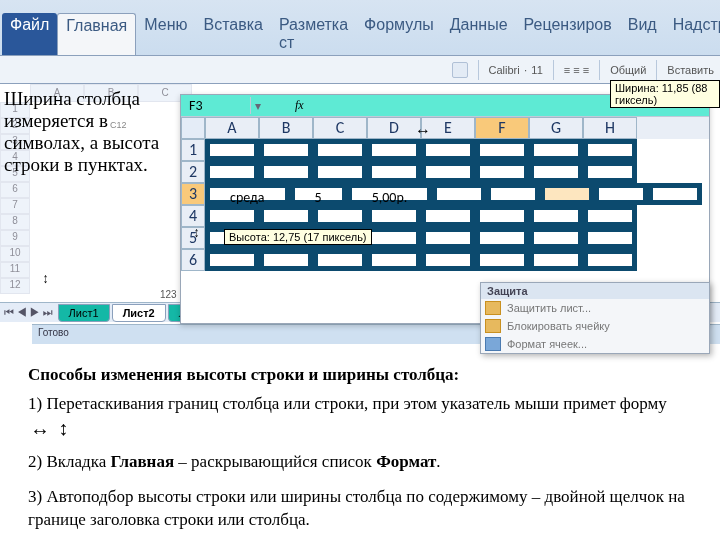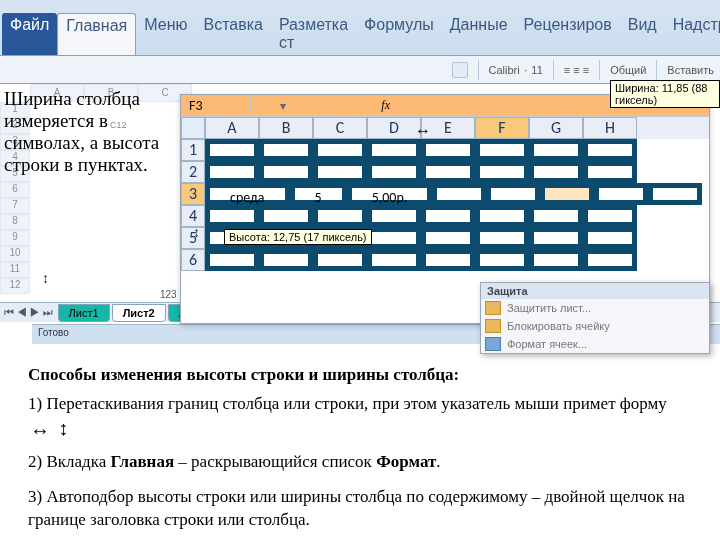--- a/index.html
+++ b/index.html
@@ -17,24 +17,24 @@
 .overlap { position: relative; height: 260px; background: #fff; }
 .bg-sheet { position: absolute; left: 0; top: 0; width: 200px; height: 236px; opacity: 0.6; }
 .bg-rowhdr { position: absolute; left: 0; top: 18px; width: 30px; }
 .bg-rowhdr div { height: 16px; border: 1px solid #d0d7e5; background: #e4ecf7; font-size: 10px; text-align: center; color: #445; }
 .bg-colhdr { position: absolute; left: 30px; top: 0; height: 18px; display: flex; }
 .bg-colhdr div { width: 54px; border: 1px solid #d0d7e5; background: #e4ecf7; font-size: 10px; text-align: center; color: #445; line-height: 16px; }
 
 .textbox { position: absolute; left: 4px; top: 4px; width: 176px; font-family: "Times New Roman", serif; font-size: 19px; line-height: 1.15; z-index: 5; color: #000; }
 
 .fg-sheet { position: absolute; left: 180px; top: 10px; width: 530px; height: 230px; background: #fff; border: 1px solid #9aa7b8; box-shadow: 0 2px 6px rgba(0,0,0,0.2); z-index: 3; }
-.fg-namebar { display: flex; height: 22px; border-bottom: 1px solid #c0cad8; background: #fdba74; align-items: center; gap: 25px; }
+.fg-namebar { display: flex; height: 22px; border-bottom: 1px solid #c0cad8; background: #5eead4; align-items: center; }
 .fg-namebox { width: 70px; padding: 0 8px; font-family: Calibri, sans-serif; font-size: 14px; border-right: 1px solid #c0cad8; }
 .fg-dd { width: 14px; text-align: center; color: #667; }
-.fg-fx { width: 20px; text-align: right; font-style: italic; font-family: serif; }
+.fg-fx { width: 20px; text-align: left; font-style: italic; font-family: serif; }
 .fg-colhdr { display: flex; height: 22px; background: #e9eef6; }
 .fg-corner { width: 24px; border: 1px solid #9fb6c9; background: #e4ecf7; }
 .fg-col { flex: 0 0 54px; border: 1px solid #9fb6c9; text-align: center; font-family: Calibri, serif; font-size: 16px; line-height: 20px; color: #1f3864; }
 .fg-col.sel { background: #f9c97a; }
 .fg-rows { display: flex; flex-direction: column; }
 .fg-row { display: flex; height: 22px; }
 .fg-rh { width: 24px; border: 1px solid #9fb6c9; background: #e9eef6; text-align: center; font-family: Calibri, serif; font-size: 16px; line-height: 20px; color: #1f3864; }
 .fg-rh.sel { background: #f9c97a; }
 .fg-cell { flex: 0 0 54px; border: 5px solid #0c4a6e; font-family: Calibri, sans-serif; font-size: 14px; padding: 0 20px; line-height: 20px; }
 .fg-cell.sel { background: #fde6bf; }

